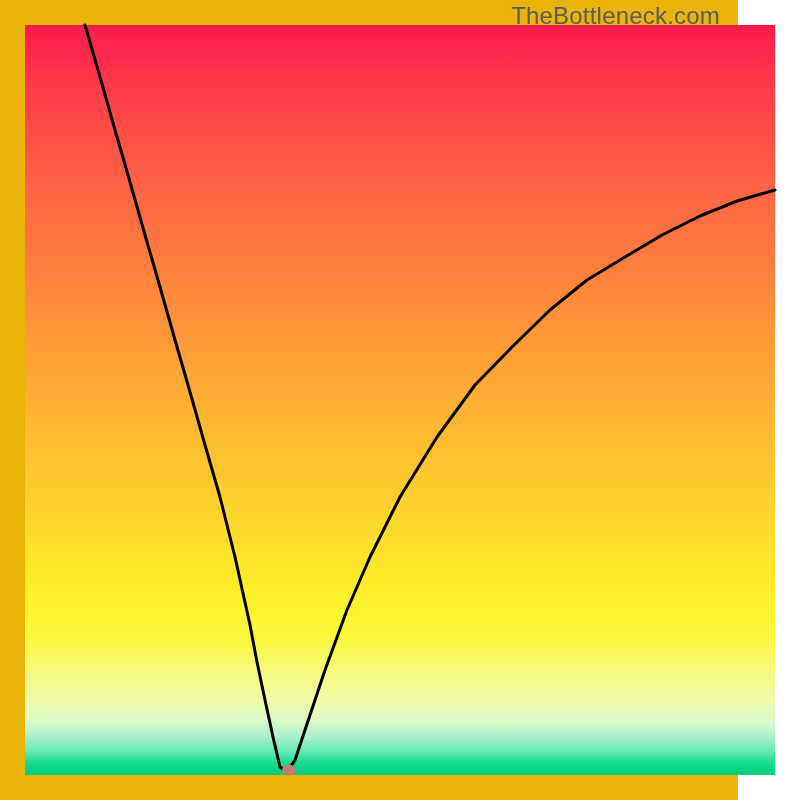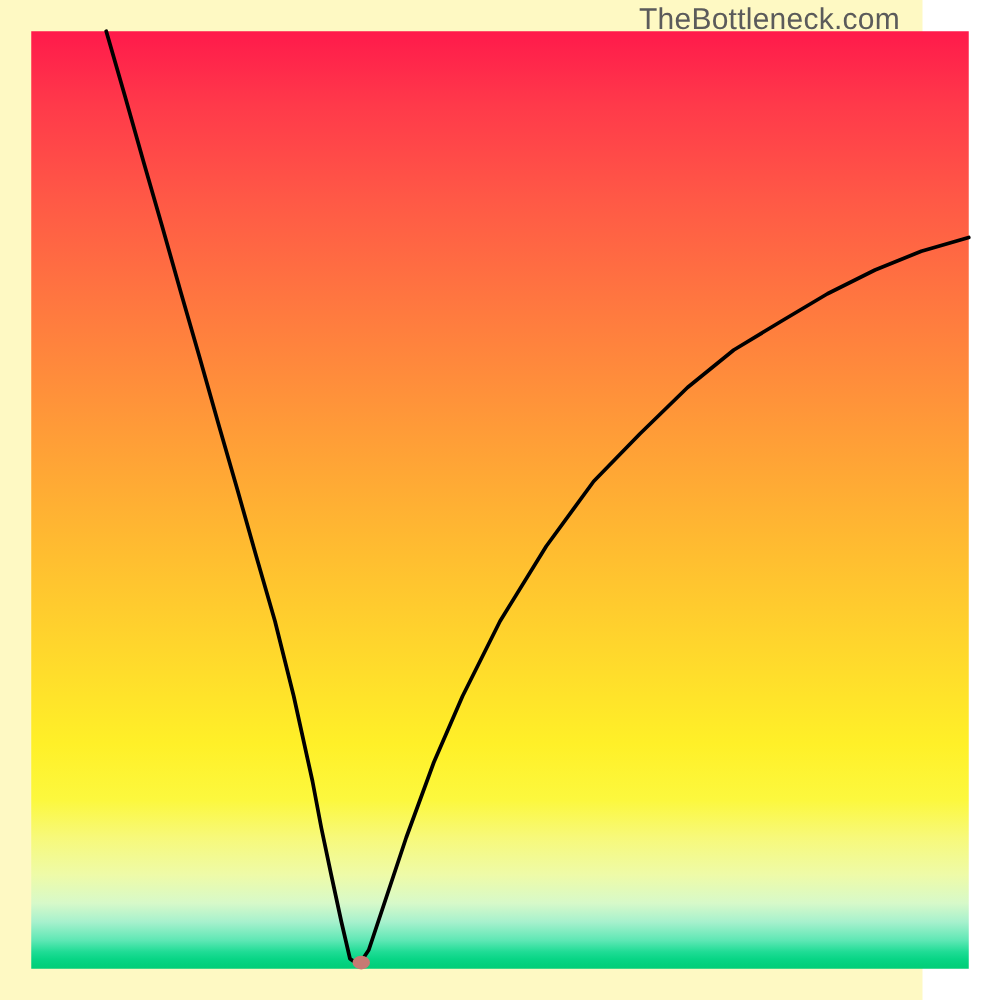--- a/index.html
+++ b/index.html
@@ -1,20 +1,20 @@
 <!DOCTYPE html>
 <html><head>
 <meta charset="utf-8">
 <style>
   * { margin: 0; padding: 0; box-sizing: border-box; }
   html, body { width: 800px; height: 800px; overflow: hidden; }
   .frame {
     width: 738px;
     height: 800px;
-    background: #fef9c3;
+    background: #eab308;
     position: relative;
   }
   .watermark {
     position: absolute;
     top: 2px;
     right: 18px;
     font-family: Arial, Helvetica, sans-serif;
     font-size: 24px;
     font-weight: 500;
     color: #5b5b5b;

